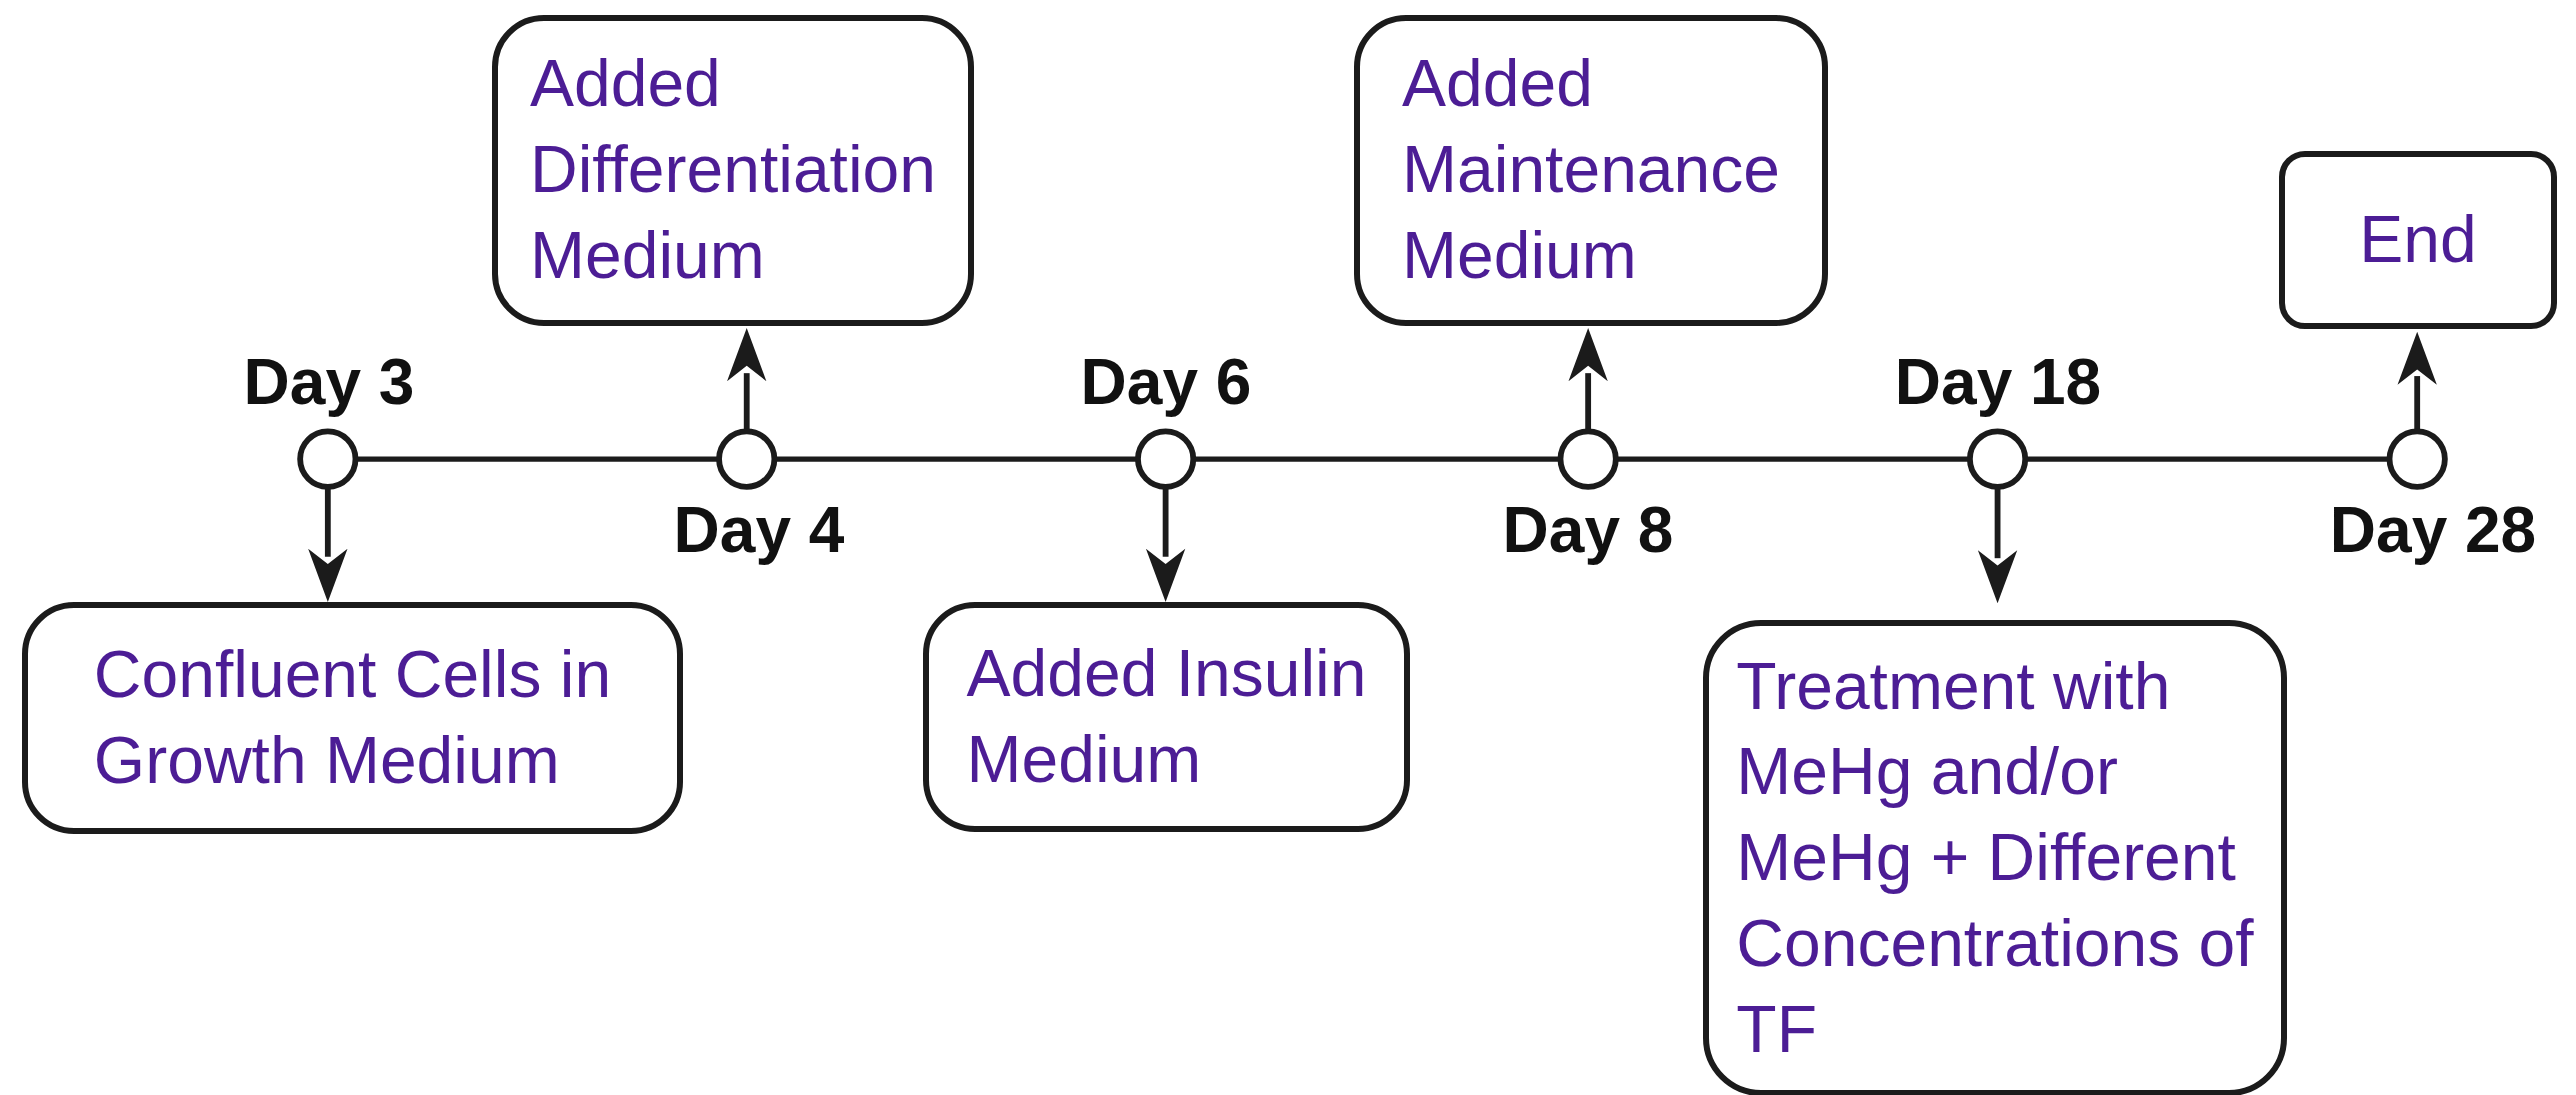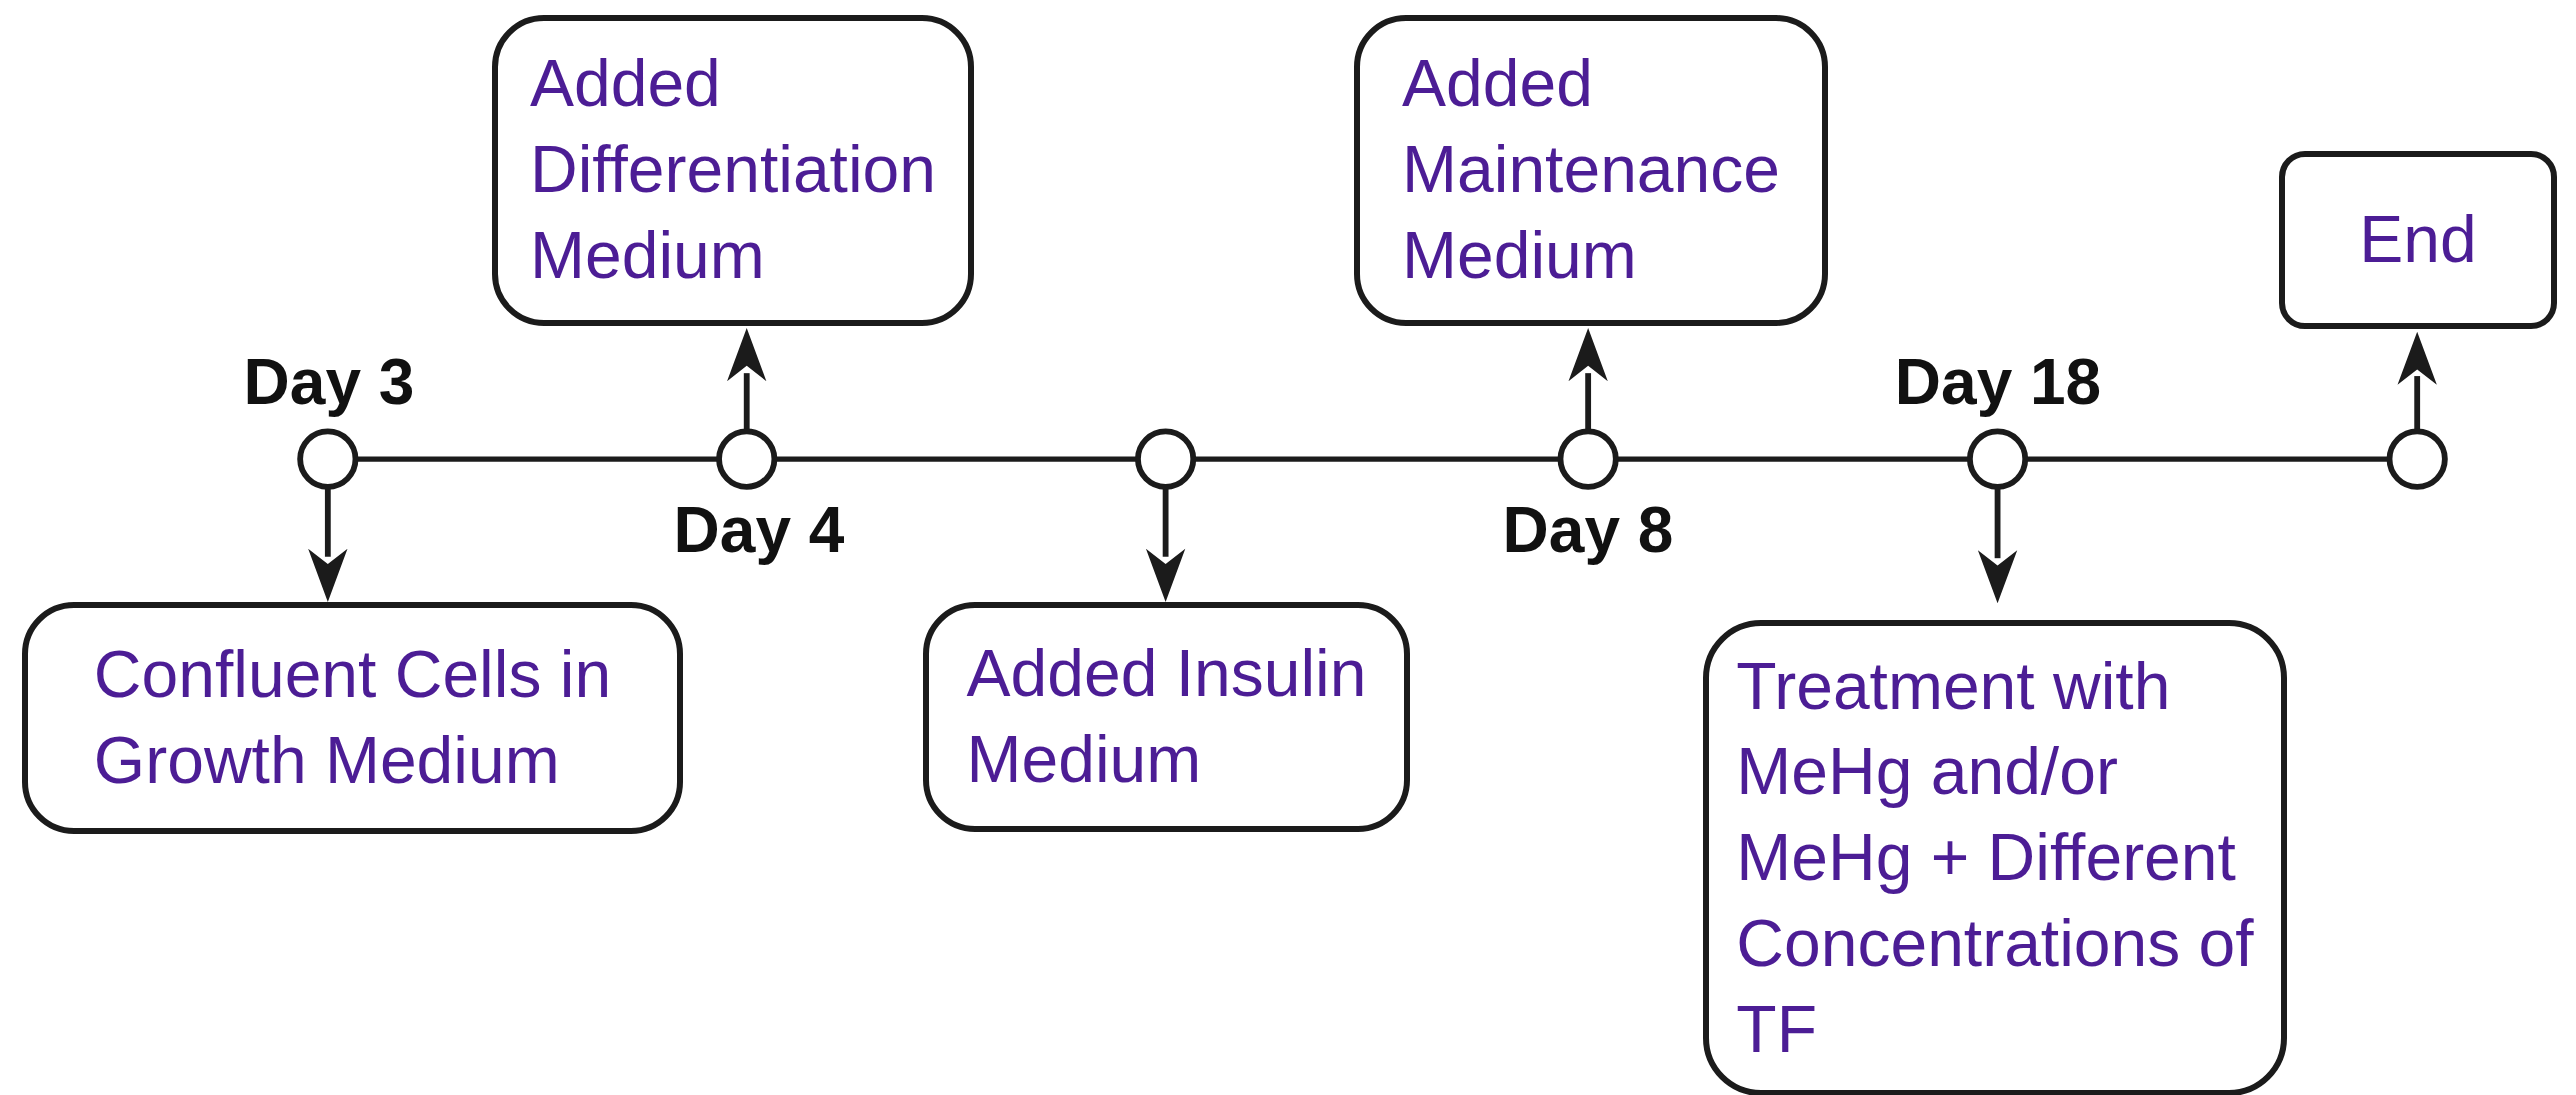--- a/index.html
+++ b/index.html
@@ -131,20 +131,22 @@
   <div class="evt-box box-treatment">Treatment with
 MeHg and/or
 MeHg + Different
 Concentrations of
 TF</div>
 
   <div class="day-label label-day0">Day 3</div>
 
   <div class="day-label label-day4">Day 4</div>
 
+  <div class="day-label label-day6">Day 6</div>
 
   <div class="day-label label-day8">Day 8</div>
 
   <div class="day-label label-day18">Day 18</div>
 
+  <div class="day-label label-day28">Day 28</div>
 
 </div>
 
 
 </body></html>

